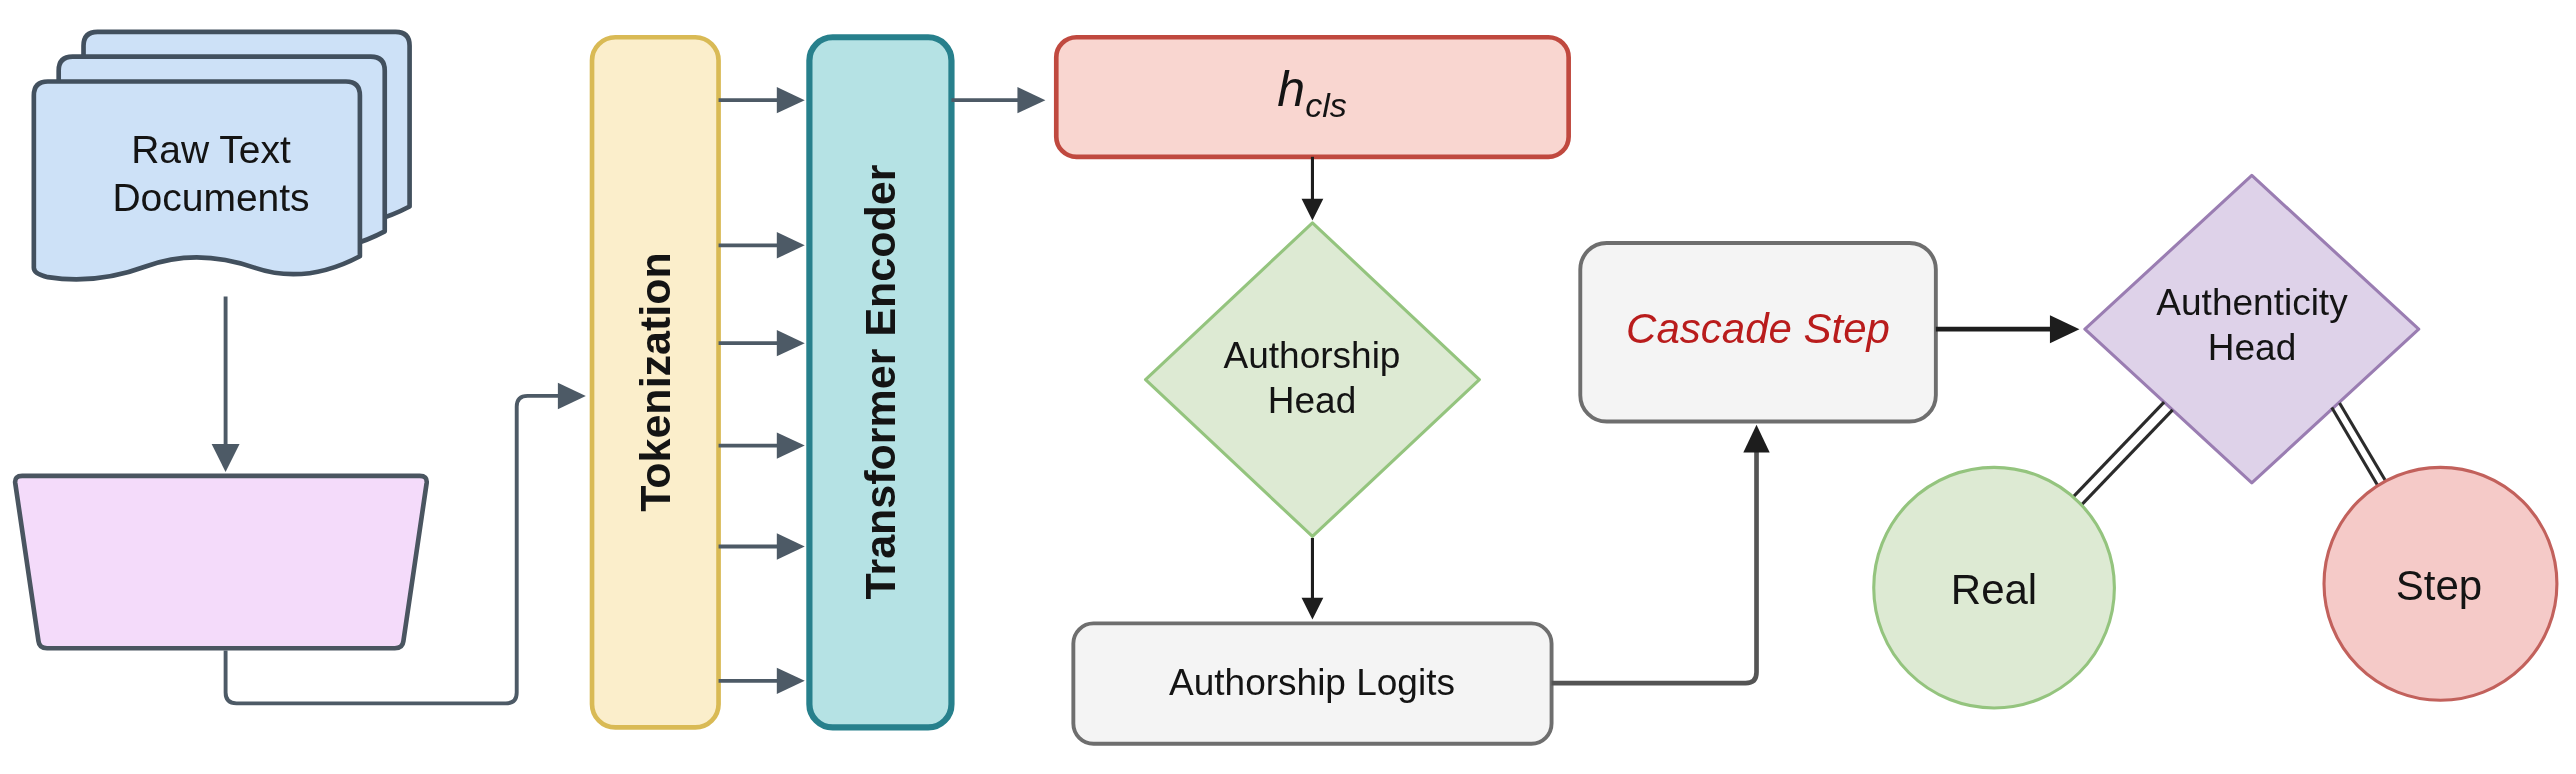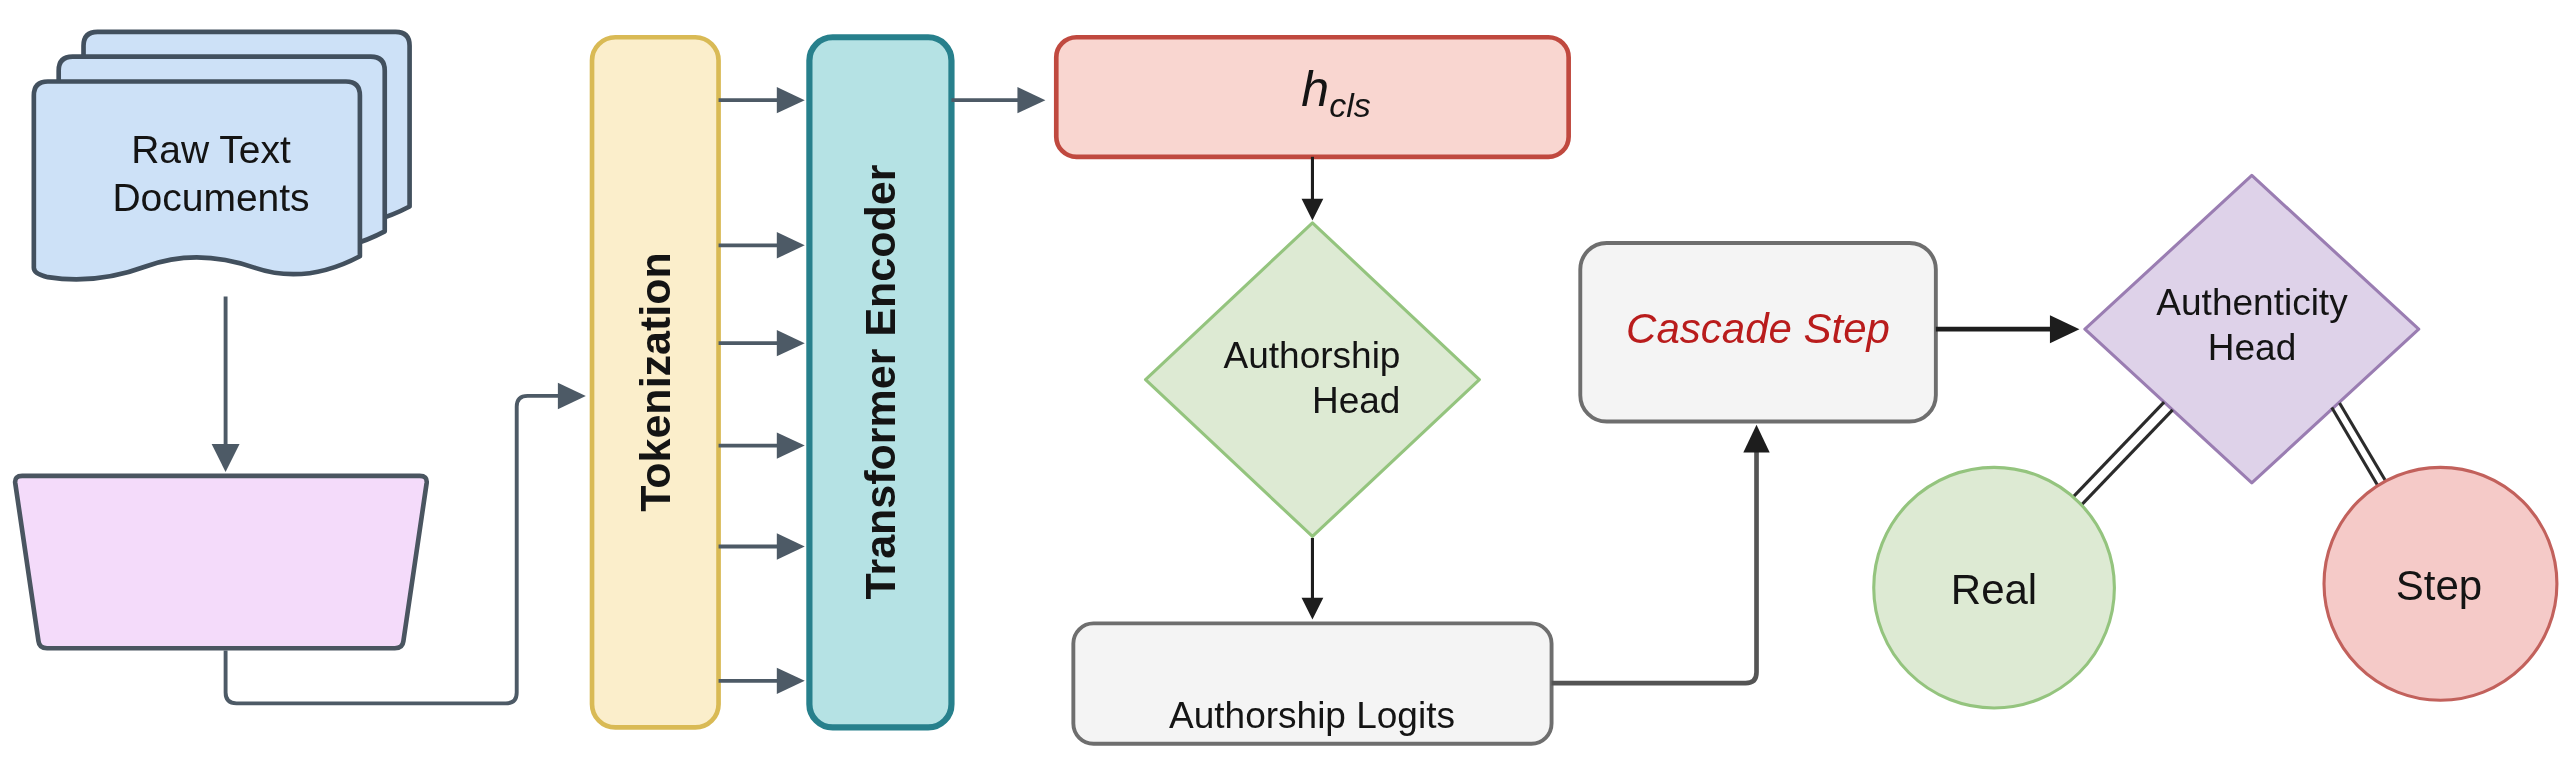--- a/index.html
+++ b/index.html
@@ -5,24 +5,24 @@
   html,body{margin:0;padding:0;background:#ffffff;}
   body{width:2576px;height:774px;overflow:hidden;position:relative;
        font-family:"Liberation Sans","DejaVu Sans",sans-serif;color:#111;}
   #canvas{position:absolute;left:0;top:0;width:2576px;height:774px;}
   svg{position:absolute;left:0;top:0;}
   .lbl{position:absolute;transform:translate(-50%,-50%);text-align:center;
        white-space:pre-line;color:#141414;line-height:1.22;}
   .lbl-docs{font-size:39px;}
   .lbl-preprocessing{font-size:39px;}
   .lbl-vertical{font-size:43px;font-weight:bold;transform:translate(-50%,-50%) rotate(-90deg);white-space:nowrap;}
-  .lbl-hcls{font-size:50px;font-style:italic;margin-left:24px;}
+  .lbl-hcls{font-size:50px;font-style:italic;}
   .lbl-hcls sub{font-size:34px;font-style:italic;}
-  .lbl-authorship-head{font-size:37px;text-align:right;}
-  .lbl-logits{font-size:37px;margin-top:33px;}
+  .lbl-authorship-head{font-size:37px;}
+  .lbl-logits{font-size:37px;}
   .lbl-cascade{font-size:42px;font-style:italic;color:#b91c1c;}
   .lbl-authenticity{font-size:37px;}
   .lbl-circle{font-size:42px;}
 </style>
 </head>
 <body>
 
 <div id="canvas">
 
   <svg width="2576" height="774" viewBox="0 0 3317 997">

